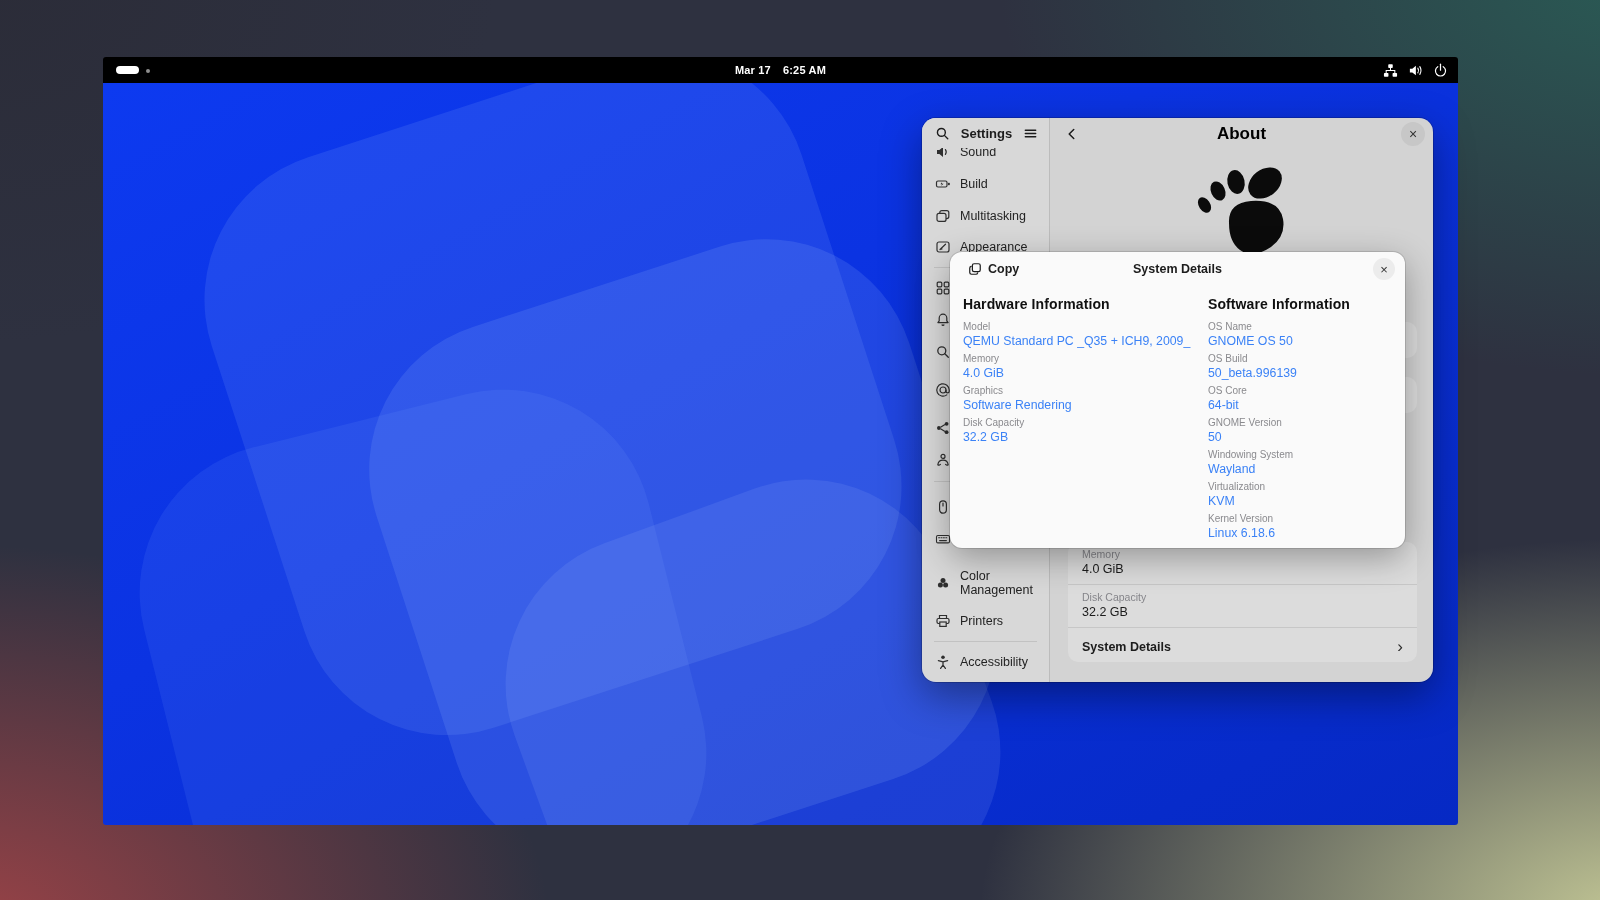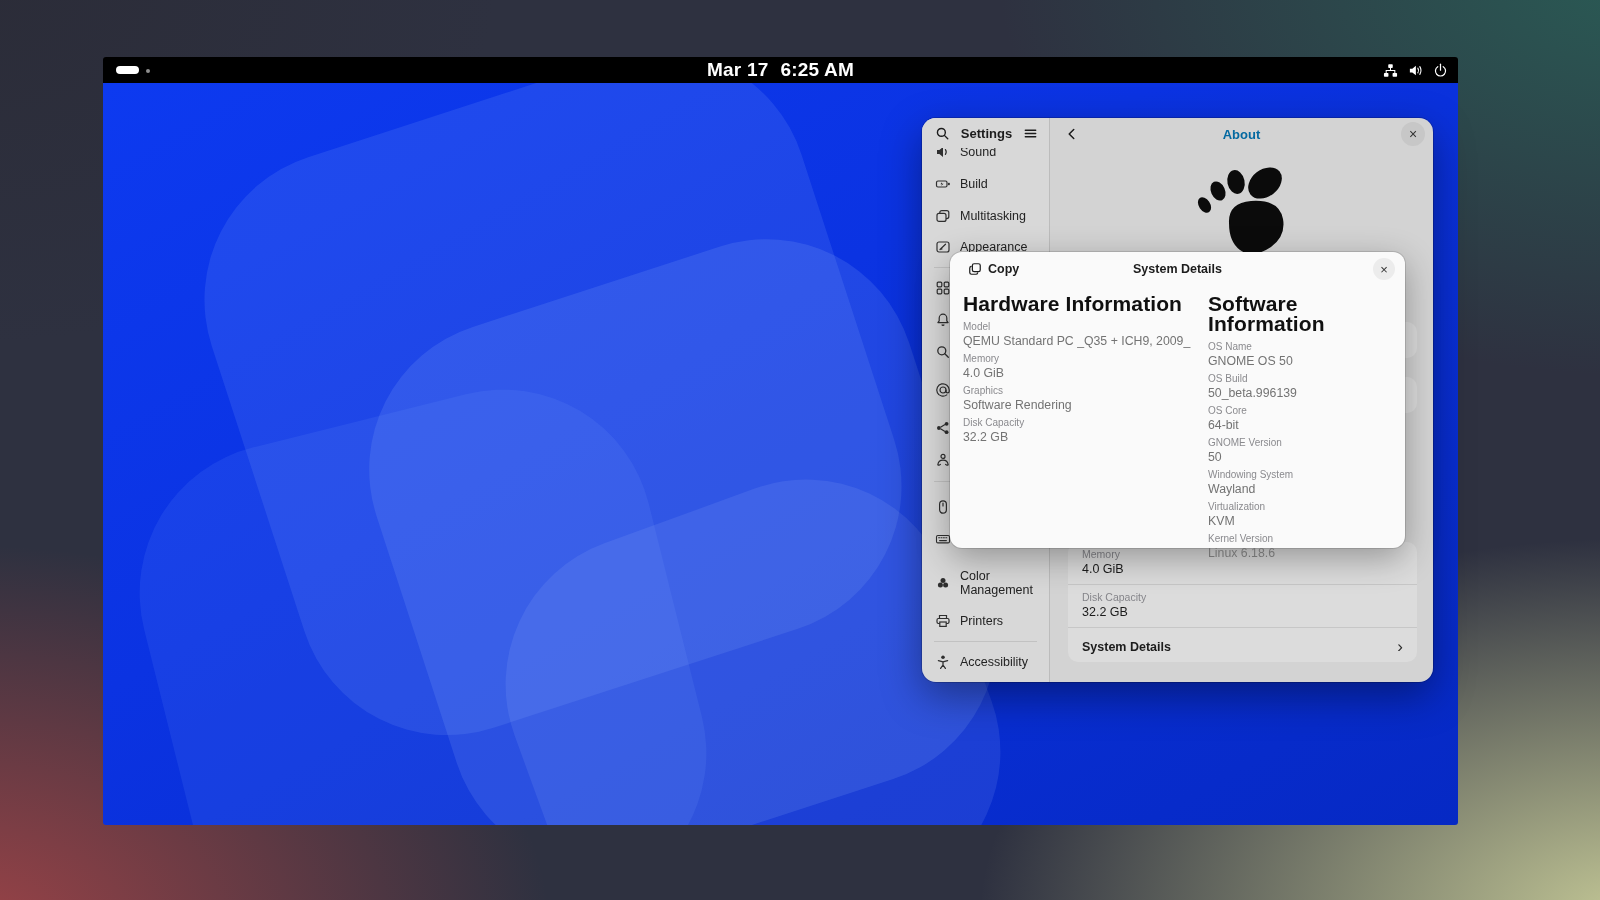--- a/index.html
+++ b/index.html
@@ -13,21 +13,21 @@
       radial-gradient(58% 64% at 103% -3%, #2a5b55 0%, rgba(42,91,85,0) 70%),
       radial-gradient(46% 56% at -2% -2%, #2b2c38 0%, rgba(43,44,56,0) 72%);
   }
 
   
   .vm { position:absolute; left:103px; top:57px; width:1355px; height:768px; border-radius:3px; overflow:hidden; }
   .topbar { position:absolute; left:0; top:0; right:0; height:26px; background:#000; display:flex; align-items:center; }
   .workspace-pill { position:absolute; left:13px; top:9px; width:23px; height:8px; background:#fff; border-radius:5px; }
   .workspace-dot { position:absolute; left:43px; top:12px; width:4px; height:4px; background:#8e8e8e; border-radius:50%; }
   .clock { position:absolute; left:0; right:0; top:0; height:26px; display:flex; align-items:center; justify-content:center; gap:12px;
-           color:#fff; font-size:19px; font-weight:700; letter-spacing:.2px; }
+           color:#fff; font-size:11px; font-weight:700; letter-spacing:.2px; }
   .status-icons { position:absolute; right:10px; top:0; height:26px; display:flex; align-items:center; gap:10px; }
   .status-icons svg { display:block; }
 
   .wallpaper { position:absolute; left:0; top:26px; right:0; bottom:0; overflow:hidden;
     background:linear-gradient(150deg,#0d3af0 0%,#0b33e2 40%,#0629c4 100%); }
   .wshape { position:absolute; border-radius:150px; }
   .ws1 { left:140px; top:10px; width:620px; height:600px; transform:rotate(-18deg); background:rgba(150,185,255,.14); }
   .ws2 { left:300px; top:190px; width:560px; height:560px; transform:rotate(-18deg); background:rgba(160,195,255,.15); }
   .ws3 { left:60px;  top:330px; width:520px; height:520px; transform:rotate(-14deg); background:rgba(120,165,255,.12); }
   .ws4 { left:420px; top:420px; width:460px; height:430px; transform:rotate(-20deg); background:rgba(175,200,255,.12); }
@@ -43,21 +43,21 @@
   .srow .slabel { font-size:12.5px; color:#232323; line-height:1.12; }
   .srow-2line { height:44px; }
   .sicon { width:16px; height:16px; flex:0 0 16px; display:flex; align-items:center; justify-content:center; }
   .sdivider { position:absolute; left:12px; width:103px; height:1px; background:#c2c2c2; }
 
   .mainp { position:absolute; left:127px; top:0; width:384px; height:564px; background:#d3d3d3;
            border-radius:0 14px 14px 0; border-left:1px solid #bcbcbc; overflow:hidden; }
   .main-header { position:absolute; left:0; top:0; right:0; height:32px; }
   .back-btn { position:absolute; left:10px; top:4px; width:24px; height:24px; display:flex; align-items:center; justify-content:center; border-radius:6px; }
   .main-title { position:absolute; left:0; right:0; top:0; height:32px; display:flex; align-items:center; justify-content:center;
-                font-size:13px; font-weight:700; color:#0369a1; }
+                font-size:17px; font-weight:700; color:#000000; }
   .close-btn { position:absolute; right:8px; top:4px; width:24px; height:24px; border-radius:50%; background:#c7c7c7;
                display:flex; align-items:center; justify-content:center; font-size:14px; color:#333; line-height:1; }
   .gnome-logo { position:absolute; left:142px; top:44px; }
 
   .peek-row { position:absolute; left:18px; width:349px; height:36px; background:#dddddd; border-radius:10px; }
 
   .about-card { position:absolute; left:18px; top:424px; width:349px; height:120px; background:#dcdcdc; border-radius:10px; overflow:hidden; }
   .acard-row { padding:6px 14px 7px 14px; }
   .acard-sep { height:1px; background:#c7c7c7; }
   .alabel { font-size:10.5px; color:#85858a; line-height:13px; }
@@ -72,24 +72,24 @@
   .dlg-header { position:absolute; left:0; top:0; right:0; height:34px; }
   .copy-btn { position:absolute; left:12px; top:5px; height:24px; display:flex; align-items:center; gap:6px; padding:0 6px; border-radius:6px; }
   .copy-btn span { font-size:12.5px; font-weight:700; color:#1c1c1c; }
   .dlg-title { position:absolute; left:0; right:0; top:0; height:34px; display:flex; align-items:center; justify-content:center;
                font-size:12.5px; font-weight:700; color:#1c1c1c; }
   .dlg-close { position:absolute; right:10px; top:6px; width:22px; height:22px; border-radius:50%; background:#ececec;
                display:flex; align-items:center; justify-content:center; font-size:13px; color:#333; line-height:1; }
   .dcol { position:absolute; top:42px; }
   .dcol-hw { left:13px; width:242px; }
   .dcol-sw { left:258px; width:190px; }
-  .dcol h2 { font-size:21px; font-weight:700; color:#101010; line-height:20px; margin-bottom:7px; letter-spacing:.1px; }
+  .dcol h2 { font-size:14px; font-weight:700; color:#101010; line-height:20px; margin-bottom:7px; letter-spacing:.1px; }
   .pair { margin-bottom:4px; }
   .plabel { font-size:10px; color:#8a8a8e; line-height:12px; white-space:nowrap; }
-  .pvalue { font-size:12.3px; color:#737373; line-height:16px; white-space:nowrap; }
+  .pvalue { font-size:12.3px; color:#3b82f6; line-height:16px; white-space:nowrap; }
 </style>
 </head>
 <body>
 
 <div class="desktop">
 
   <div class="vm">
 
     <div class="topbar">
       <div class="workspace-pill"></div>

